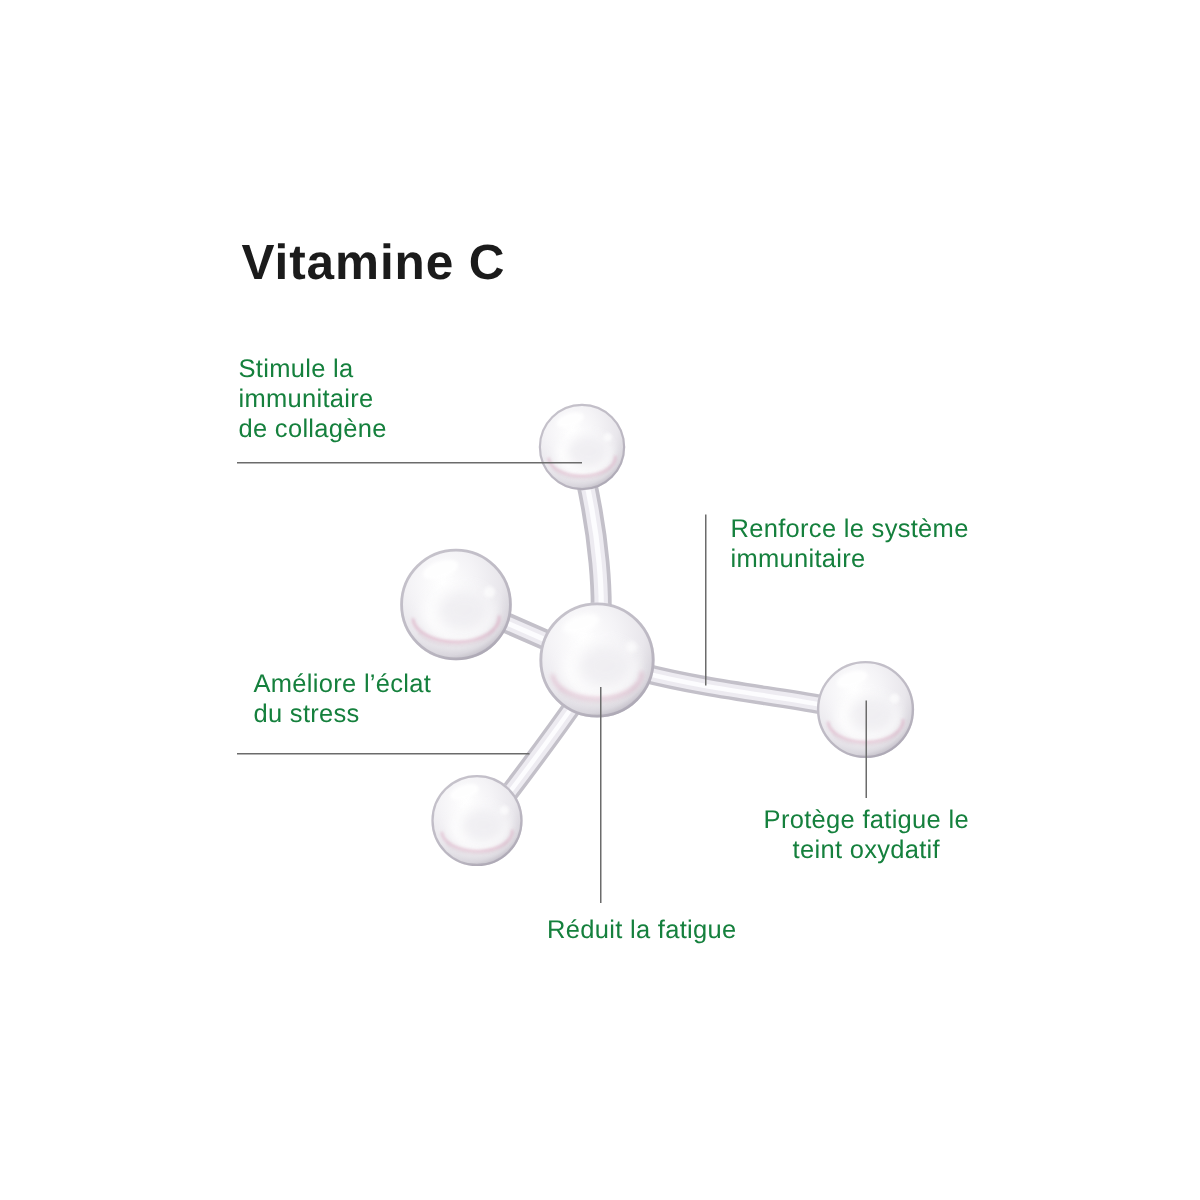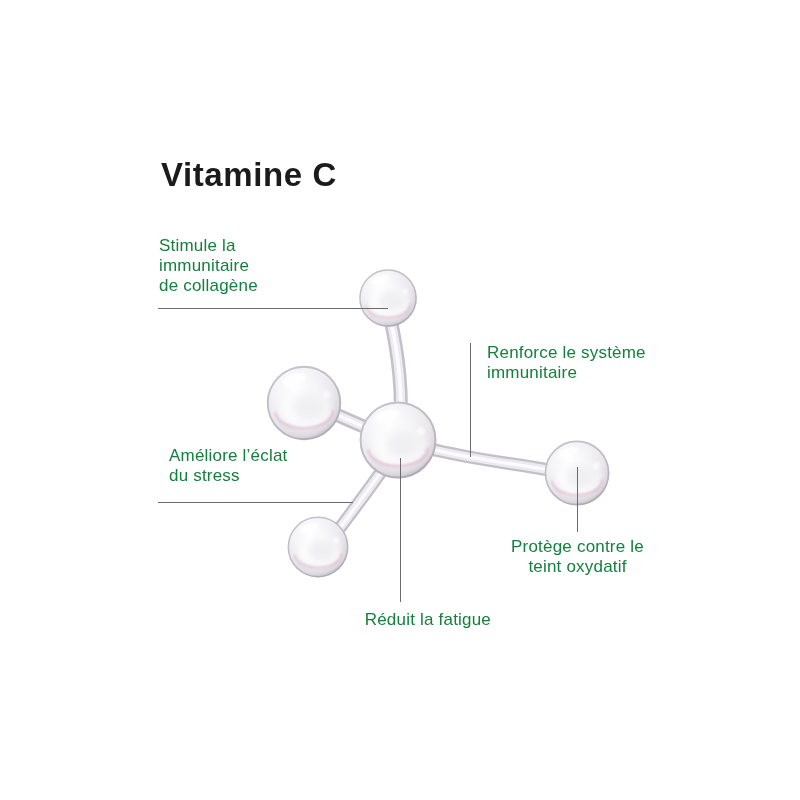--- a/index.html
+++ b/index.html
@@ -118,21 +118,21 @@
     <div>Renforce le système</div>
     <div>immunitaire</div>
   </div>
 
   <div class="label" style="left:169px; top:446px;">
     <div>Améliore l’éclat</div>
     <div>du stress</div>
   </div>
 
   <div class="label center" style="left:487px; top:537px; width:181px;">
-    <div>Protège contre le</div>
+    <div>Protège fatigue le</div>
     <div>teint oxydatif</div>
   </div>
 
   <div class="label center" style="left:310px; top:610px; width:181px;text-align:right;">
     <div>Réduit la fatigue</div>
   </div>
 
 </div>
 
 </body></html>

